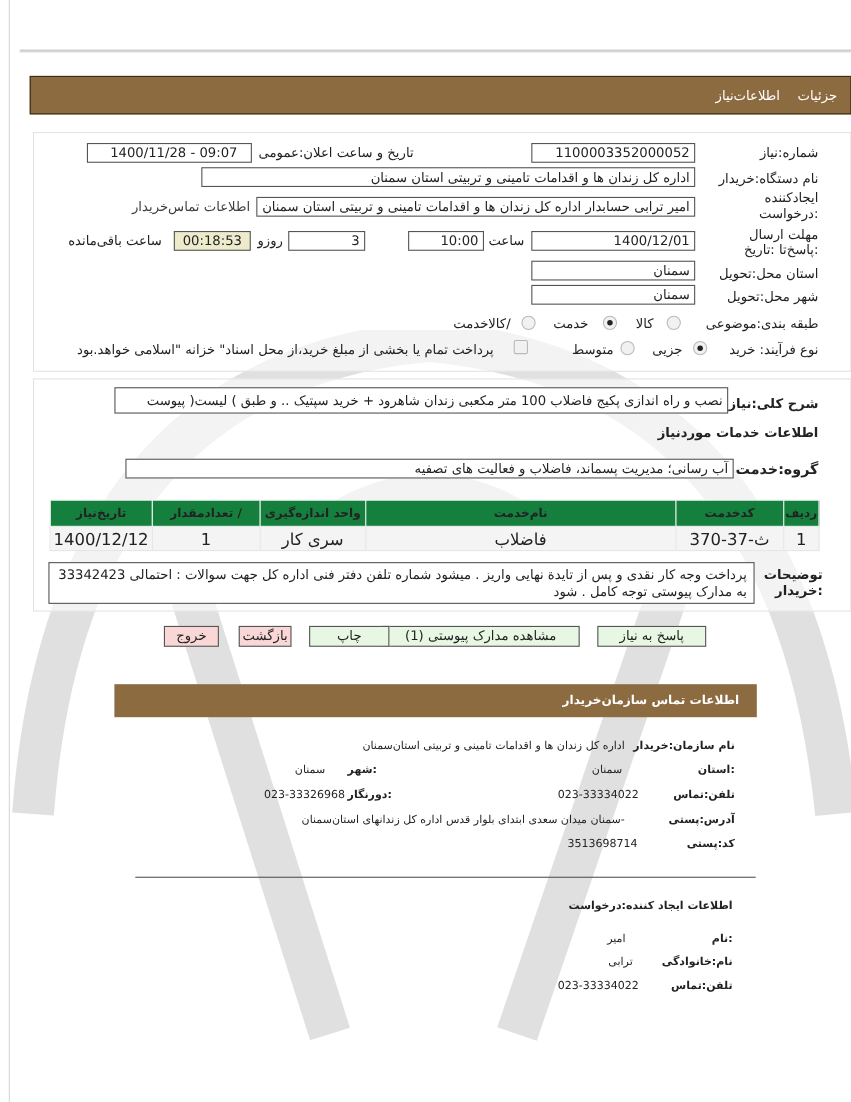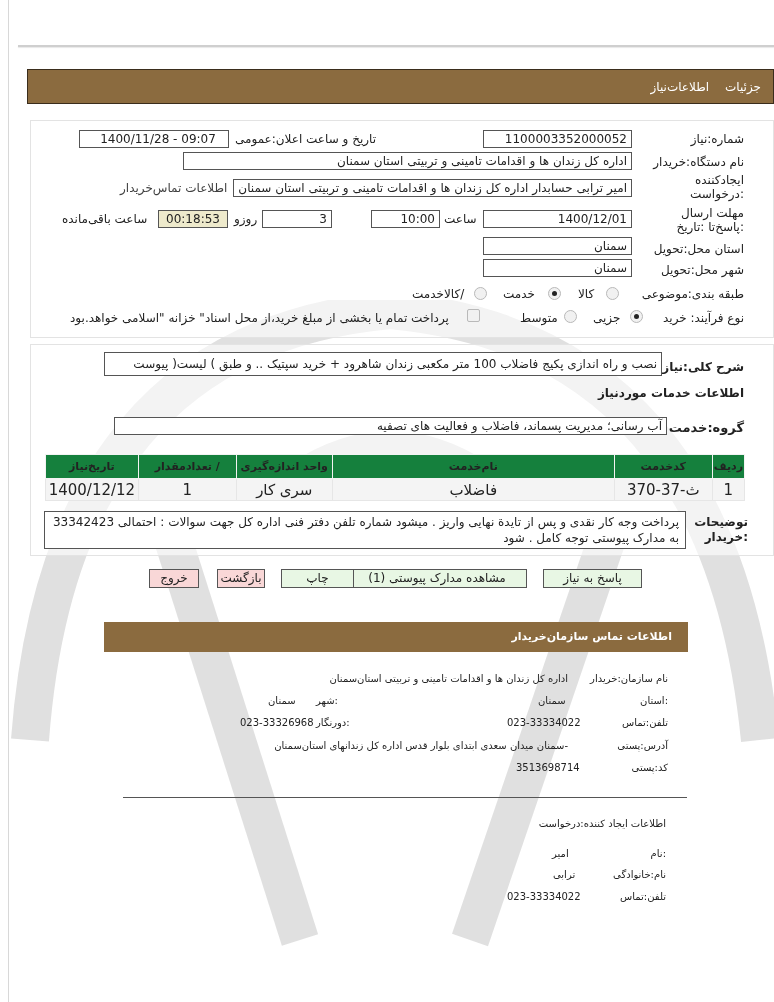--- a/index.html
+++ b/index.html
@@ -46,21 +46,21 @@
 
   .notes { position: absolute; left: 44px; top: 511px; width: 642px; height: 38px; border: 1px solid #555; background: #fff; direction: rtl; padding: 2px 6px; font-size: 12px; line-height: 16px; }
 
   .btn { position: absolute; top: 569px; height: 19px; border: 1px solid #555; font-size: 12px; text-align: center; line-height: 17px; direction: rtl; cursor: pointer; }
   .btn.g { background: #e8f7e4; }
   .btn.r { background: #f9d7d7; }
 
   .cbar { position: absolute; left: 104px; top: 622px; width: 584px; height: 30px; background: #8b6b3f; color: #fff; font-weight: bold; font-size: 11px; direction: rtl; padding: 0 16px; line-height: 30px; z-index: 2; }
 
   .ci { position: absolute; direction: rtl; font-size: 10px; color: #222; white-space: nowrap; z-index: 2; }
-  .ci.b { font-weight: normal; font-size: 10px; }
+  .ci.b { font-weight: bold; font-size: 10px; }
   .hr2 { position: absolute; left: 123px; top: 797px; width: 564px; height: 1px; background: #555; }
 </style>
 </head>
 <body>
 
 <div class="leftrule"></div>
 <div class="toprule"></div>
 
 <svg class="wm" viewBox="0 0 774 700">
   <g fill="none" stroke="#d6d6d6" stroke-width="38" opacity="0.75">

